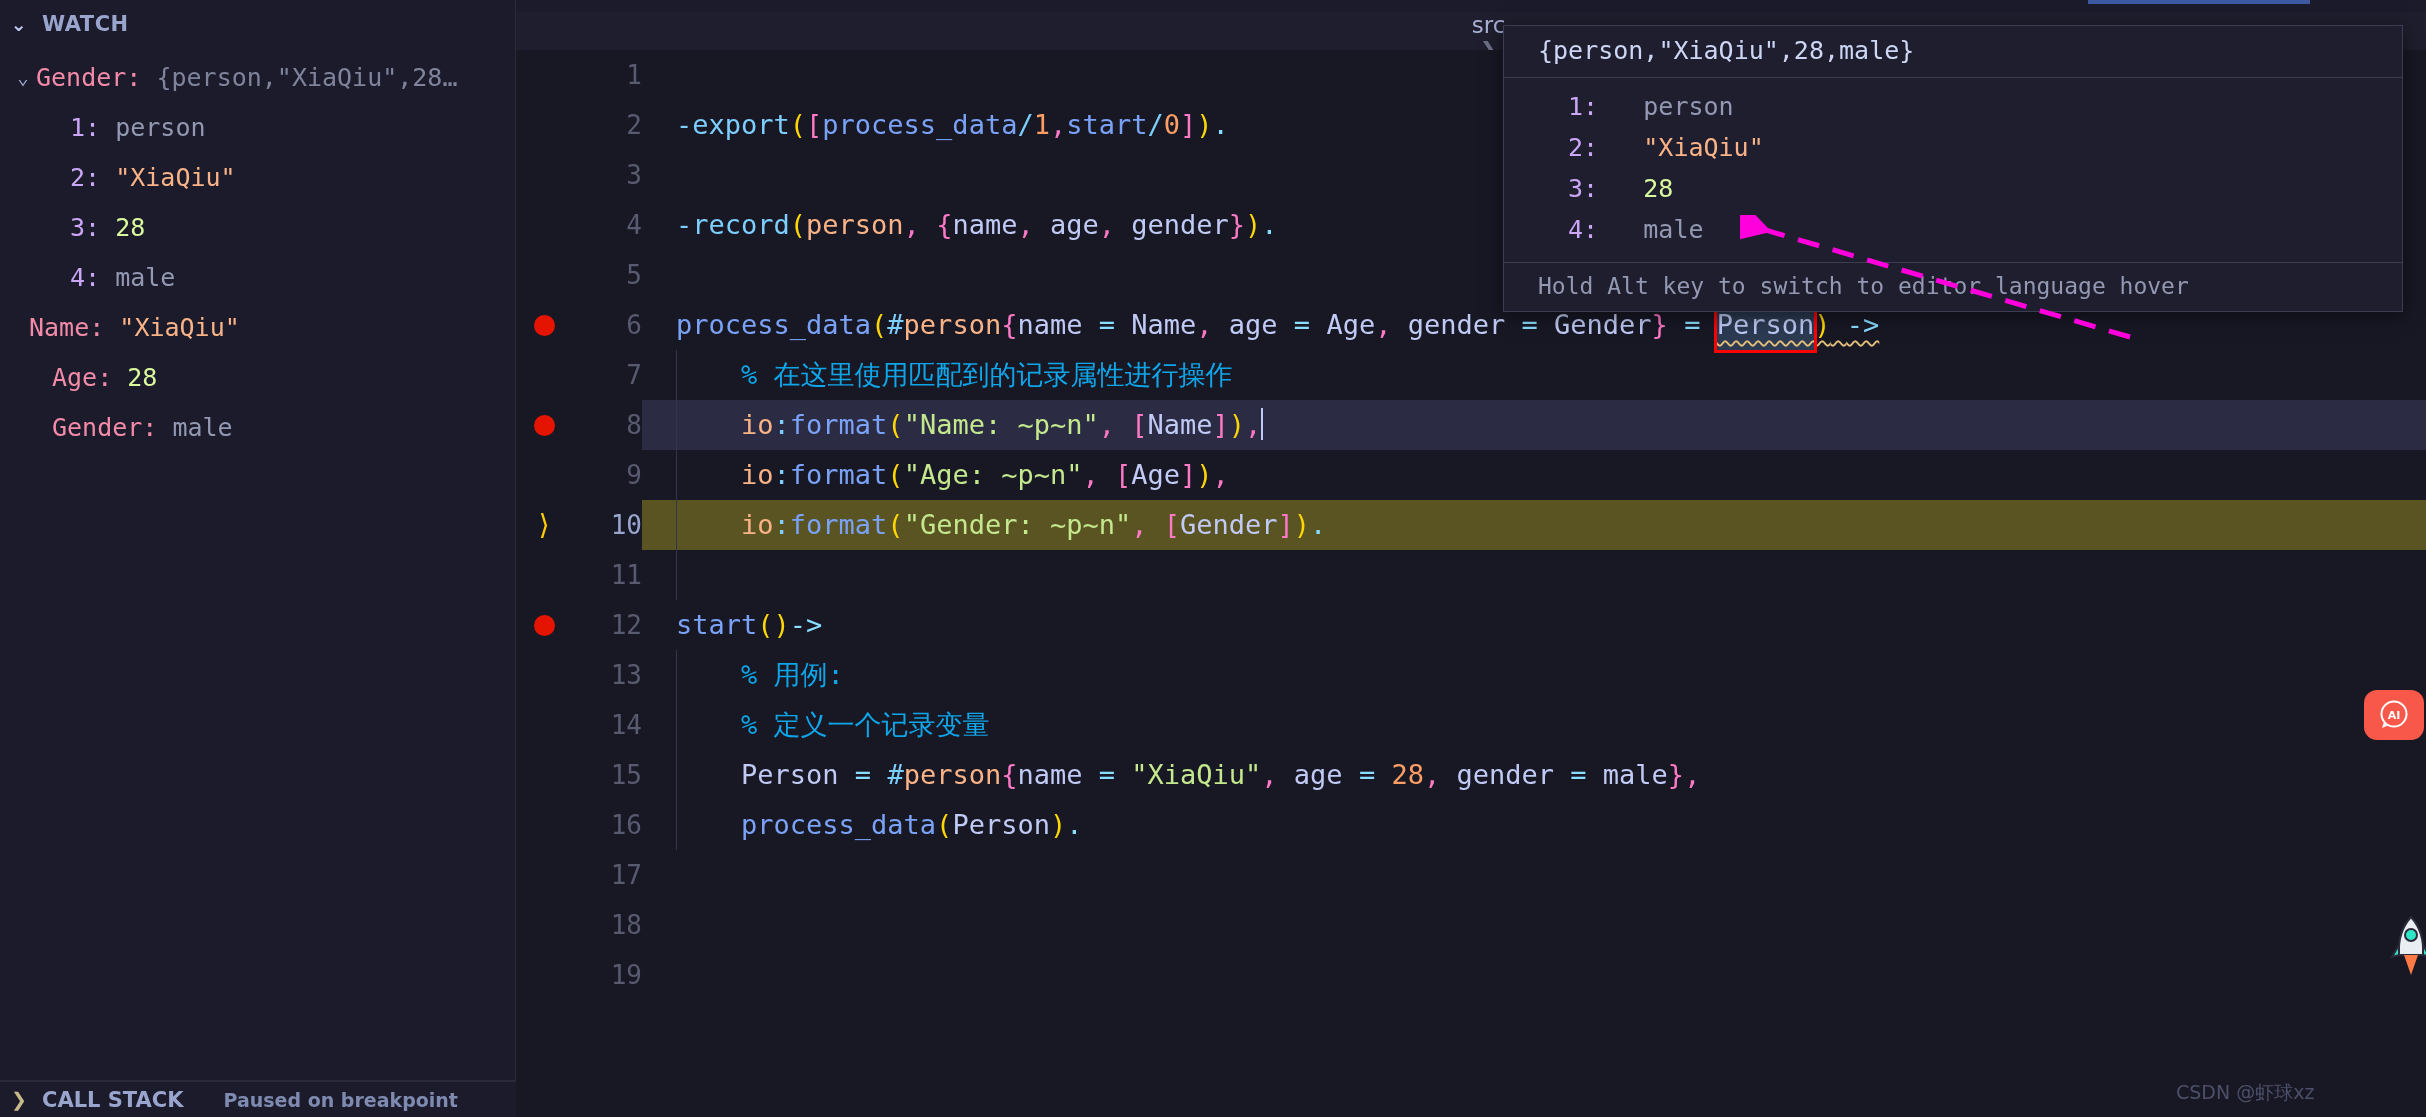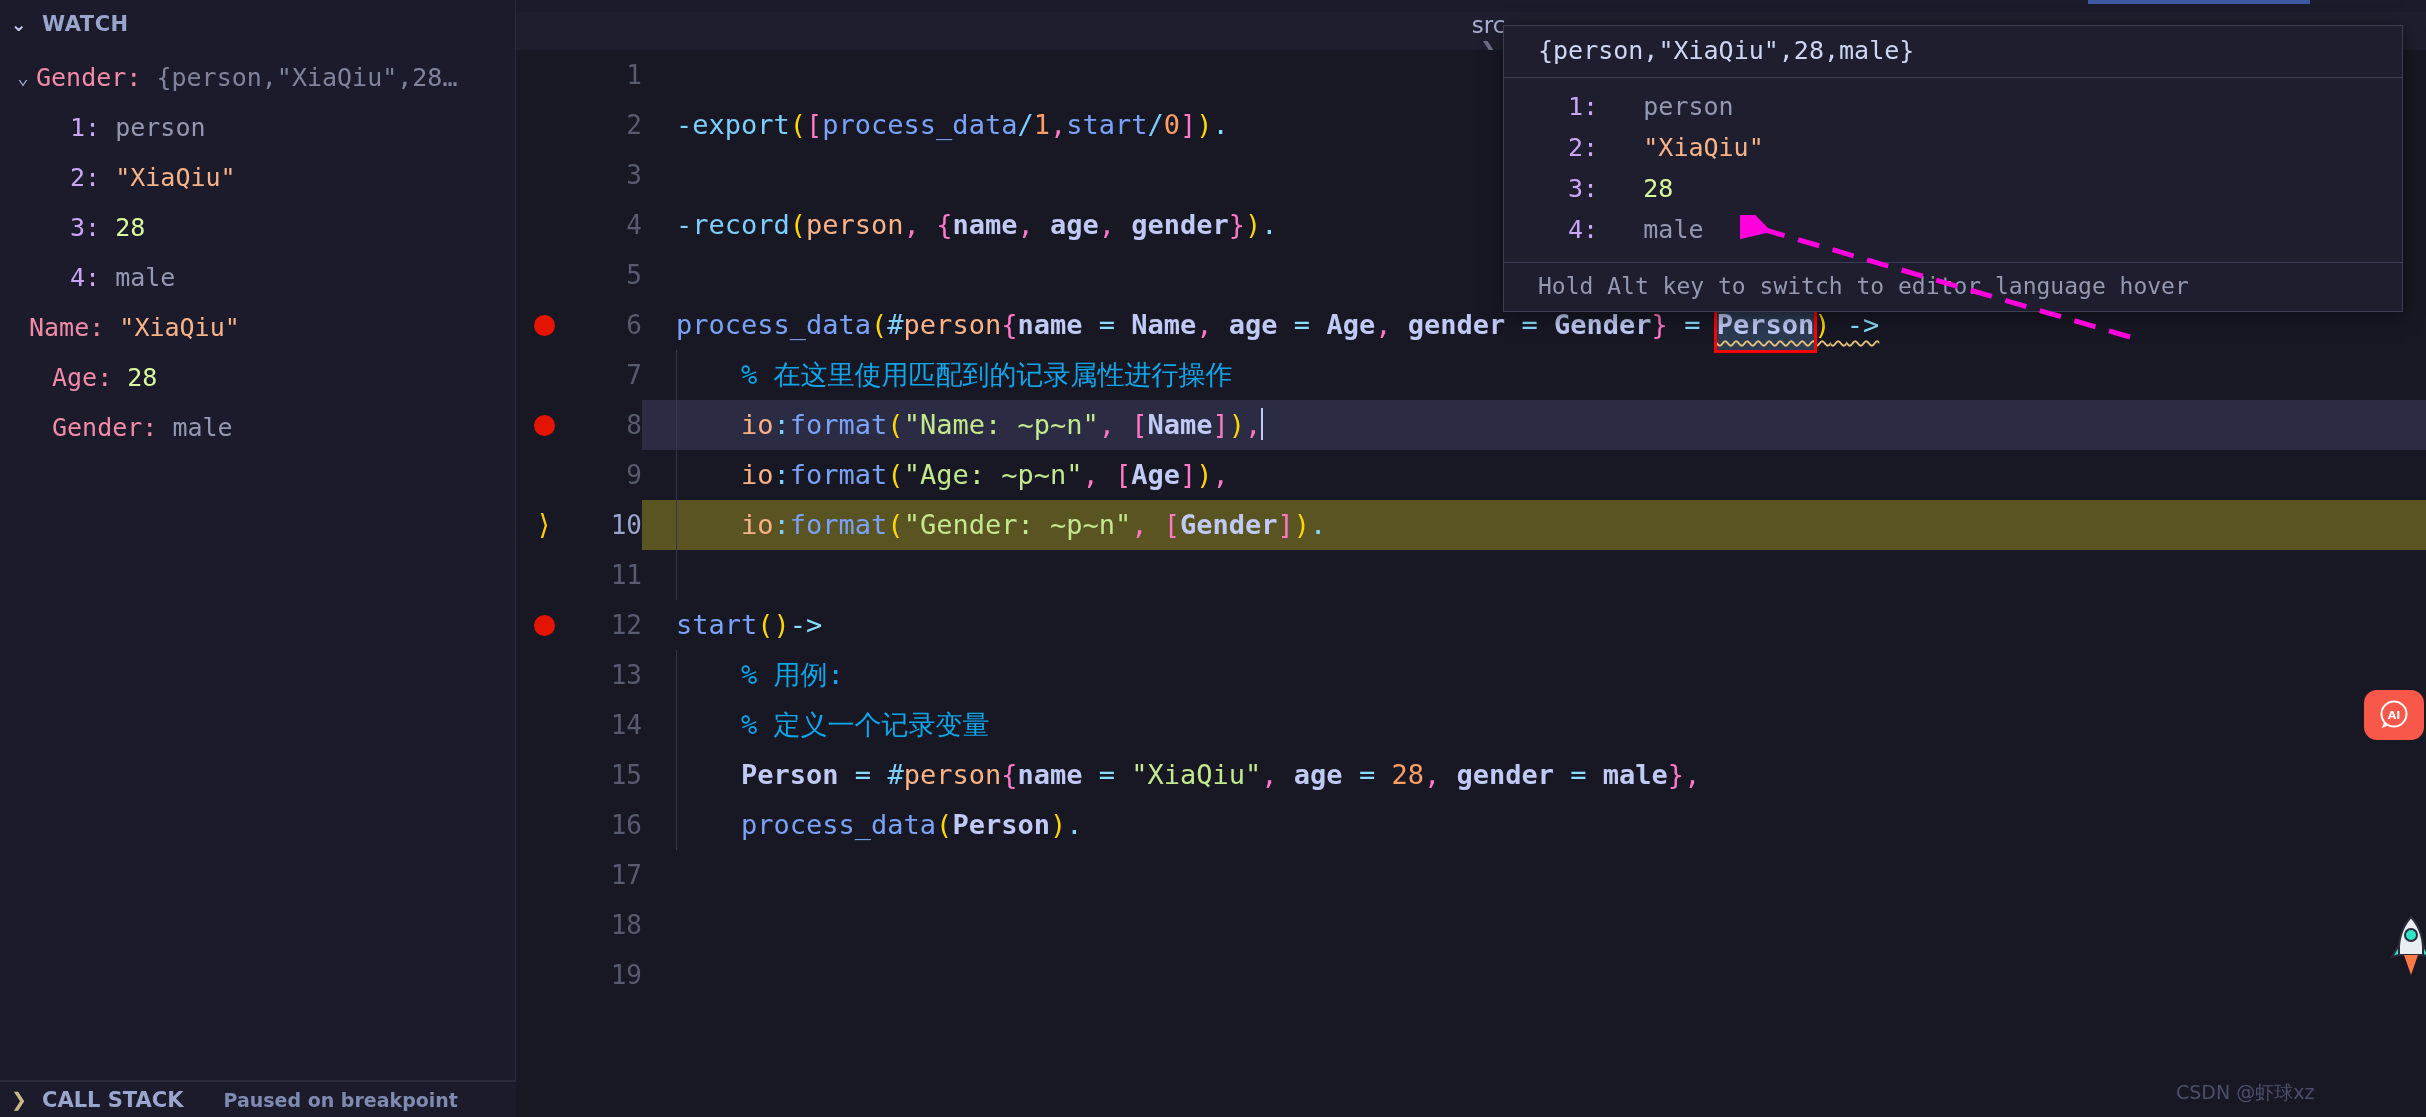--- a/index.html
+++ b/index.html
@@ -91,21 +91,21 @@
   }
   .hl-line8 { background: #2b2b43; }
   .hl-line10 { background: #5a5423; }
 
   
   .t-kw      { color: #7dcfff; }
   .t-fn      { color: #7aa2f7; }
   .t-atom    { color: #fab387; }
   .t-str     { color: #c3e88d; }
   .t-num     { color: #ff9e64; }
-  .t-var     { color: #c0caf5; font-weight: bold; }
+  .t-var     { color: #c0caf5; }
   .t-cmt     { color: #0ea5e9; }
   .t-punct   { color: #89ddff; }
   .t-p-yellow{ color: #ffd700; }
   .t-p-pink  { color: #ff79c6; }
   .t-p-blue  { color: #7dcfff; }
   .t-op      { color: #89ddff; }
   .t-dot     { color: #89ddff; }
 
   .squiggle {
     text-decoration: underline wavy #e5c07b;

